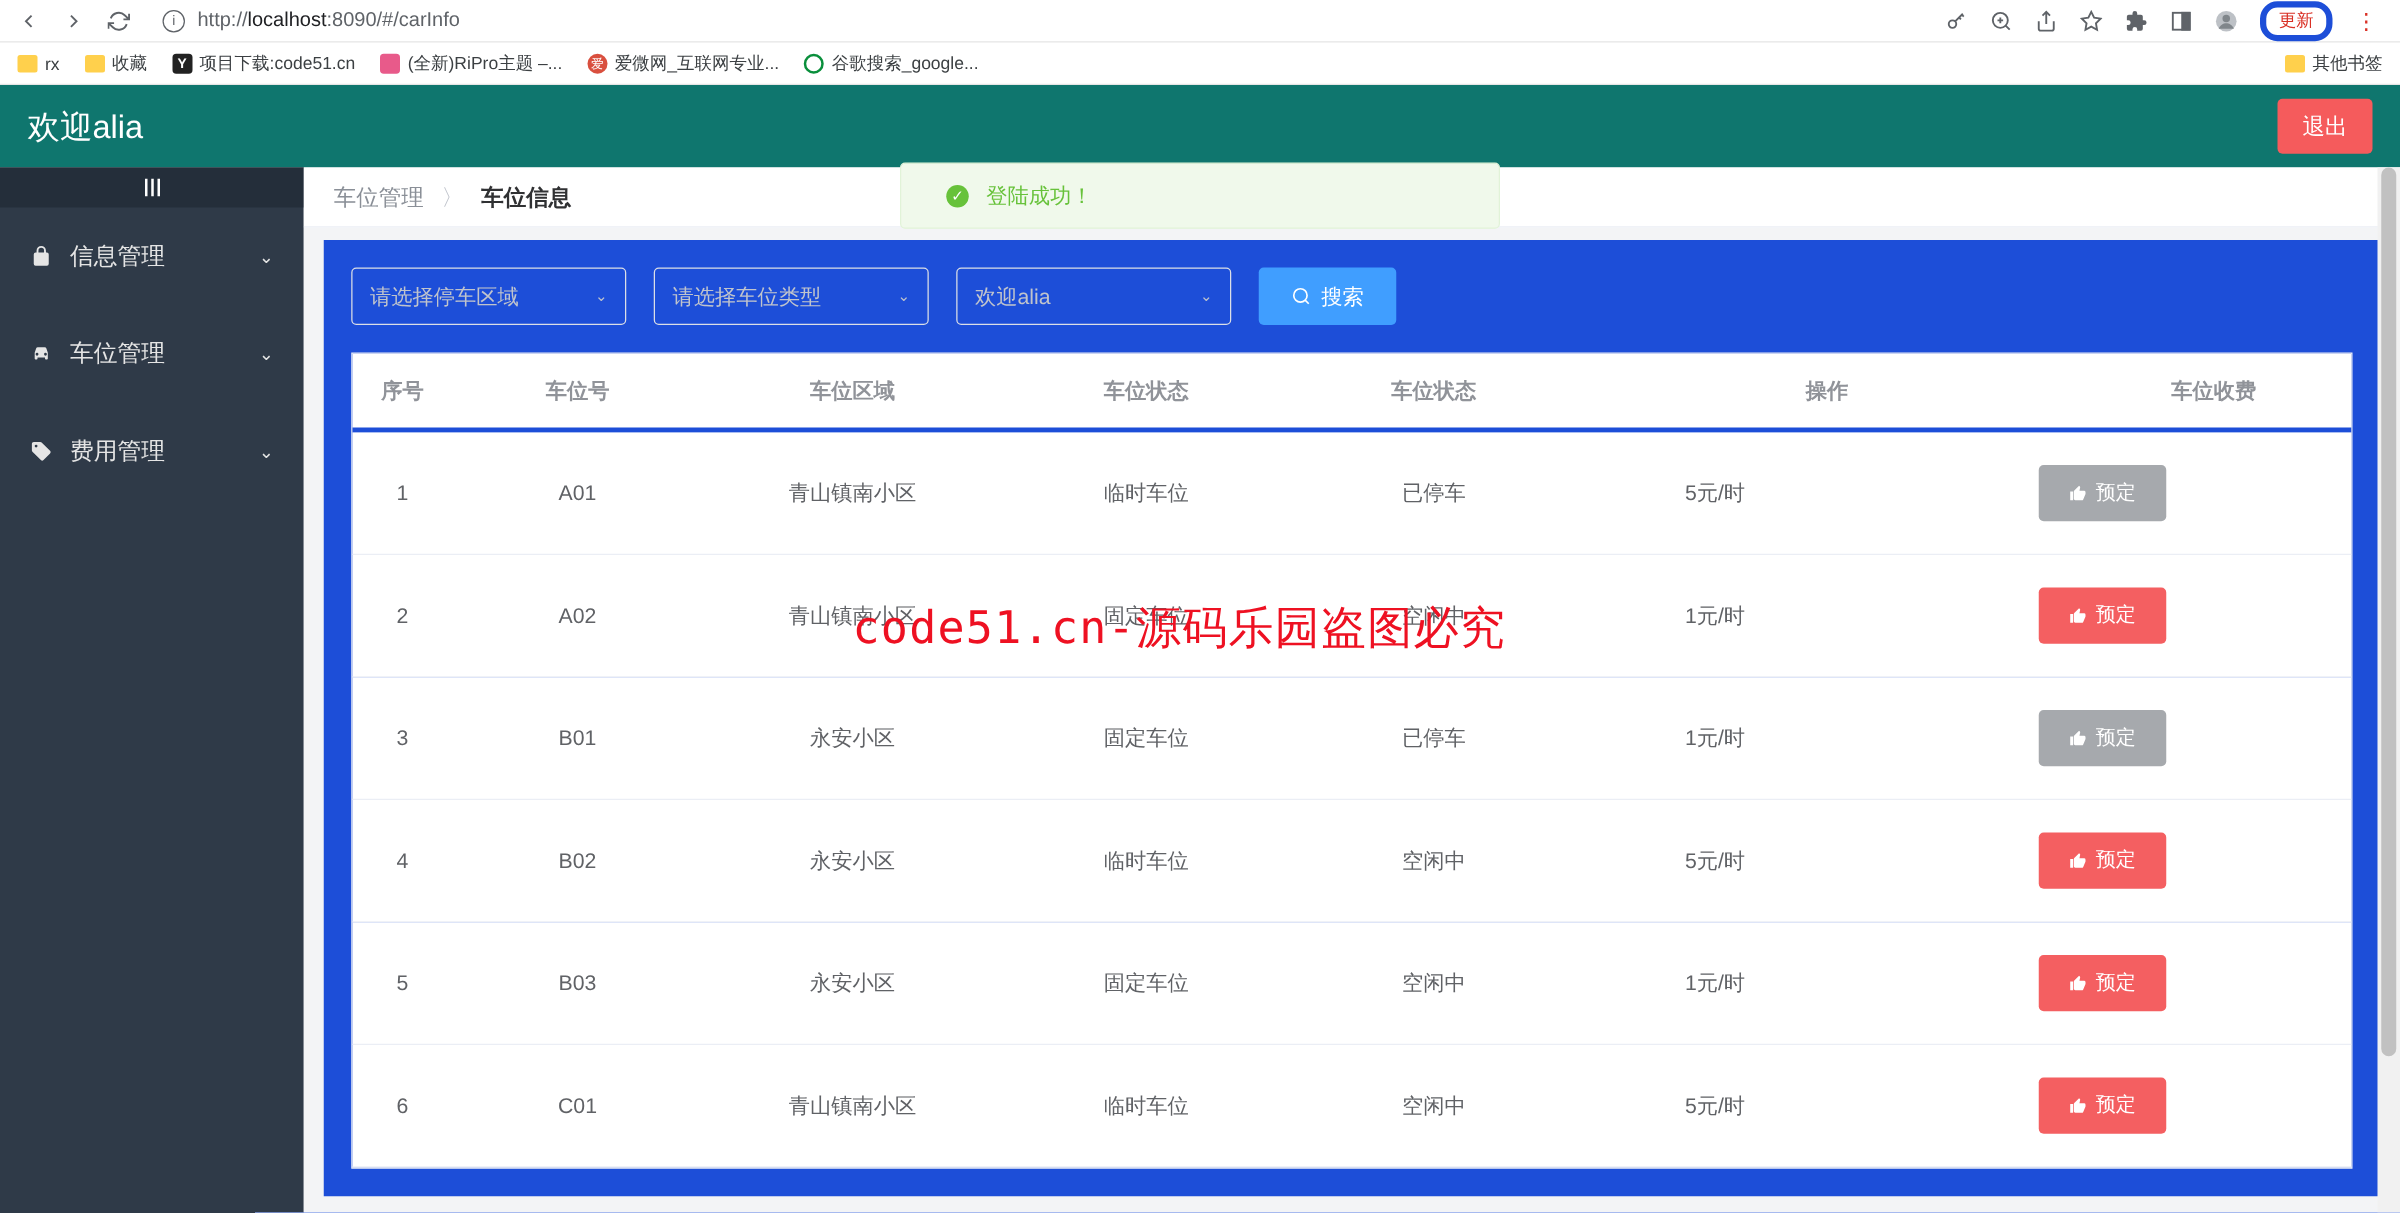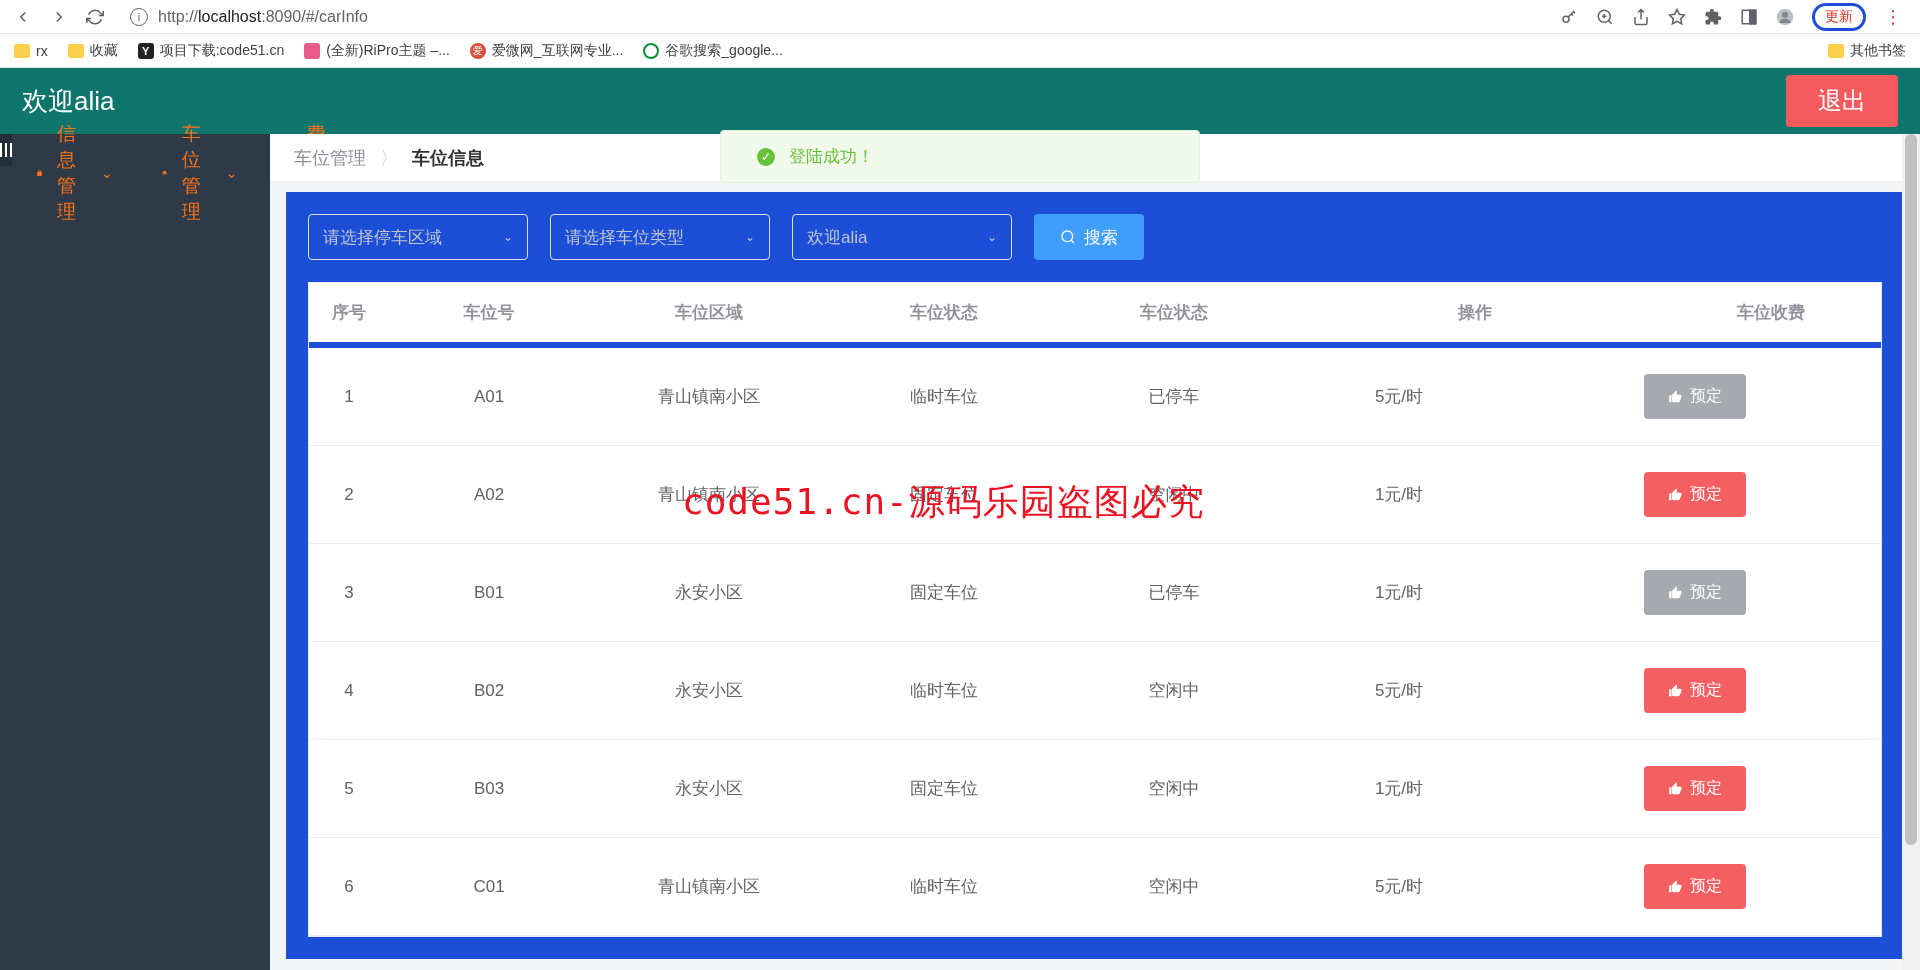--- a/index.html
+++ b/index.html
@@ -9,45 +9,45 @@
 .browser-bar { height: 34px; display: flex; align-items: center; padding: 0 8px; gap: 10px; border-bottom: 1px solid #e5e5e5; }
 .nav-arrows { display: flex; gap: 18px; padding: 0 6px; }
 .nav-arrow { width: 18px; height: 18px; color: #5f6368; cursor: pointer; }
 .reload-icon { width: 18px; height: 18px; color: #5f6368; cursor: pointer; }
 .url-bar { flex: 1; display: flex; align-items: center; gap: 10px; padding: 0 10px; }
 .url-info-icon { width: 18px; height: 18px; border: 1.5px solid #5f6368; border-radius: 50%; display: flex; align-items: center; justify-content: center; font-size: 11px; color: #5f6368; }
 .url-text { font-size: 16px; color: #202124; }
 .url-text .host { color: #5f6368; }
 .browser-actions { display: flex; gap: 18px; align-items: center; padding-right: 10px; }
 .browser-icon { width: 18px; height: 18px; color: #5f6368; }
-.update-btn { border: 3px solid #1d4ed8; color: #d93025; padding: 2px 10px; border-radius: 14px; font-size: 14px; }
+.update-btn { border: 5px solid #1d4ed8; color: #d93025; padding: 2px 10px; border-radius: 14px; font-size: 14px; }
 .dots-icon { color: #d93025; font-size: 18px; }
 
 
 .bookmarks-bar { height: 34px; display: flex; align-items: center; padding: 0 14px; gap: 20px; font-size: 14px; color: #3c4043; border-bottom: 1px solid #e5e5e5; }
 .bookmark { display: flex; align-items: center; gap: 6px; cursor: pointer; }
 .bm-folder { width: 16px; height: 14px; background: #ffd04c; border-radius: 2px; }
 .bm-icon { width: 16px; height: 16px; border-radius: 3px; display: inline-block; }
 .bm-y { background: #222; color: #fff; font-size: 11px; display: flex; align-items: center; justify-content: center; font-weight: bold; }
 .bm-pink { background: #e85a8a; }
 .bm-red { background: #d94f3e; color: #fff; font-size: 10px; display: flex; align-items: center; justify-content: center; border-radius: 50%; }
 .bm-green { border: 2px solid #0a8f3c; border-radius: 50%; position: relative; }
 .bookmarks-spacer { flex: 1; }
 
 
 .app-header { height: 66px; background: #0f766e; display: flex; align-items: center; padding: 0 22px; color: #fff; }
 .welcome-text { font-size: 26px; }
 .header-spacer { flex: 1; }
-.logout-btn { background: #f55b5c; color: #fff; border: none; padding: 10px 32px; border-radius: 4px; font-size: 24px; cursor: pointer; }
+.logout-btn { background: #f55b5c; color: #fff; border: none; padding: 10px 20px; border-radius: 4px; font-size: 18px; cursor: pointer; }
 
 
 .app-body { display: flex; height: calc(100% - 134px); }
 
 
-.sidebar { width: 270px; background: #2f3a48; color: #f97316; display: flex; flex-direction: row; }
+.sidebar { width: 243px; background: #2f3a48; color: #e5e5e5; display: flex; flex-direction: column; }
 .sidebar-toggle { height: 32px; background: #242e3a; display: flex; align-items: center; justify-content: center; color: #fff; font-size: 16px; }
 .toggle-lines { display: flex; gap: 3px; }
 .toggle-lines span { width: 2px; height: 14px; background: #fff; }
 .menu-item { height: 78px; display: flex; align-items: center; padding: 0 24px; gap: 14px; cursor: pointer; font-size: 19px; }
 .menu-item svg { width: 18px; height: 18px; }
 .menu-chevron { margin-left: auto; font-size: 14px; }
 
 
 .main { flex: 1; background: #f3f4f6; overflow: auto; }
 .breadcrumb { height: 48px; display: flex; align-items: center; padding: 0 24px; gap: 14px; font-size: 18px; color: #8a8f97; background: #fff; border-bottom: 1px solid #ebeef5; margin-bottom: 10px; }
@@ -55,21 +55,21 @@
 .bc-current { color: #303133; font-weight: bold; }
 
 .content-card { background: #1d4ed8; margin: 0 16px; padding: 22px; }
 .filters { display: flex; gap: 22px; align-items: center; margin-bottom: 22px; }
 .select-box { width: 220px; height: 46px; border: 1px solid #dcdfe6; border-radius: 4px; display: flex; align-items: center; padding: 0 14px; color: #c0c4cc; font-size: 17px; cursor: pointer; }
 .select-box .chev { margin-left: auto; color: #c0c4cc; font-size: 12px; }
 .search-btn { background: #409eff; color: #fff; border: none; height: 46px; padding: 0 26px; border-radius: 4px; font-size: 17px; cursor: pointer; display: flex; align-items: center; gap: 8px; }
 
 
 .table { width: 100%; border: 1px solid #ebeef5; }
-.thead { display: flex; background: #fff; border-bottom: 6px solid #1d4ed8; }
+.thead { display: flex; background: #fff; border-bottom: 4px solid #1d4ed8; }
 .th { padding: 18px 0; text-align: center; color: #909399; font-weight: 600; font-size: 17px; }
 .tr { display: flex; border-bottom: 1px solid #ebeef5; background: #fff; }
 .td { padding: 26px 0; text-align: center; color: #606266; font-size: 17px; display: flex; align-items: center; justify-content: center; }
 .col-idx { width: 80px; }
 .col-num { width: 200px; }
 .col-area { width: 240px; }
 .col-type { width: 230px; }
 .col-status { width: 230px; }
 .col-fee { width: 220px; }
 .col-action { flex: 1; }

